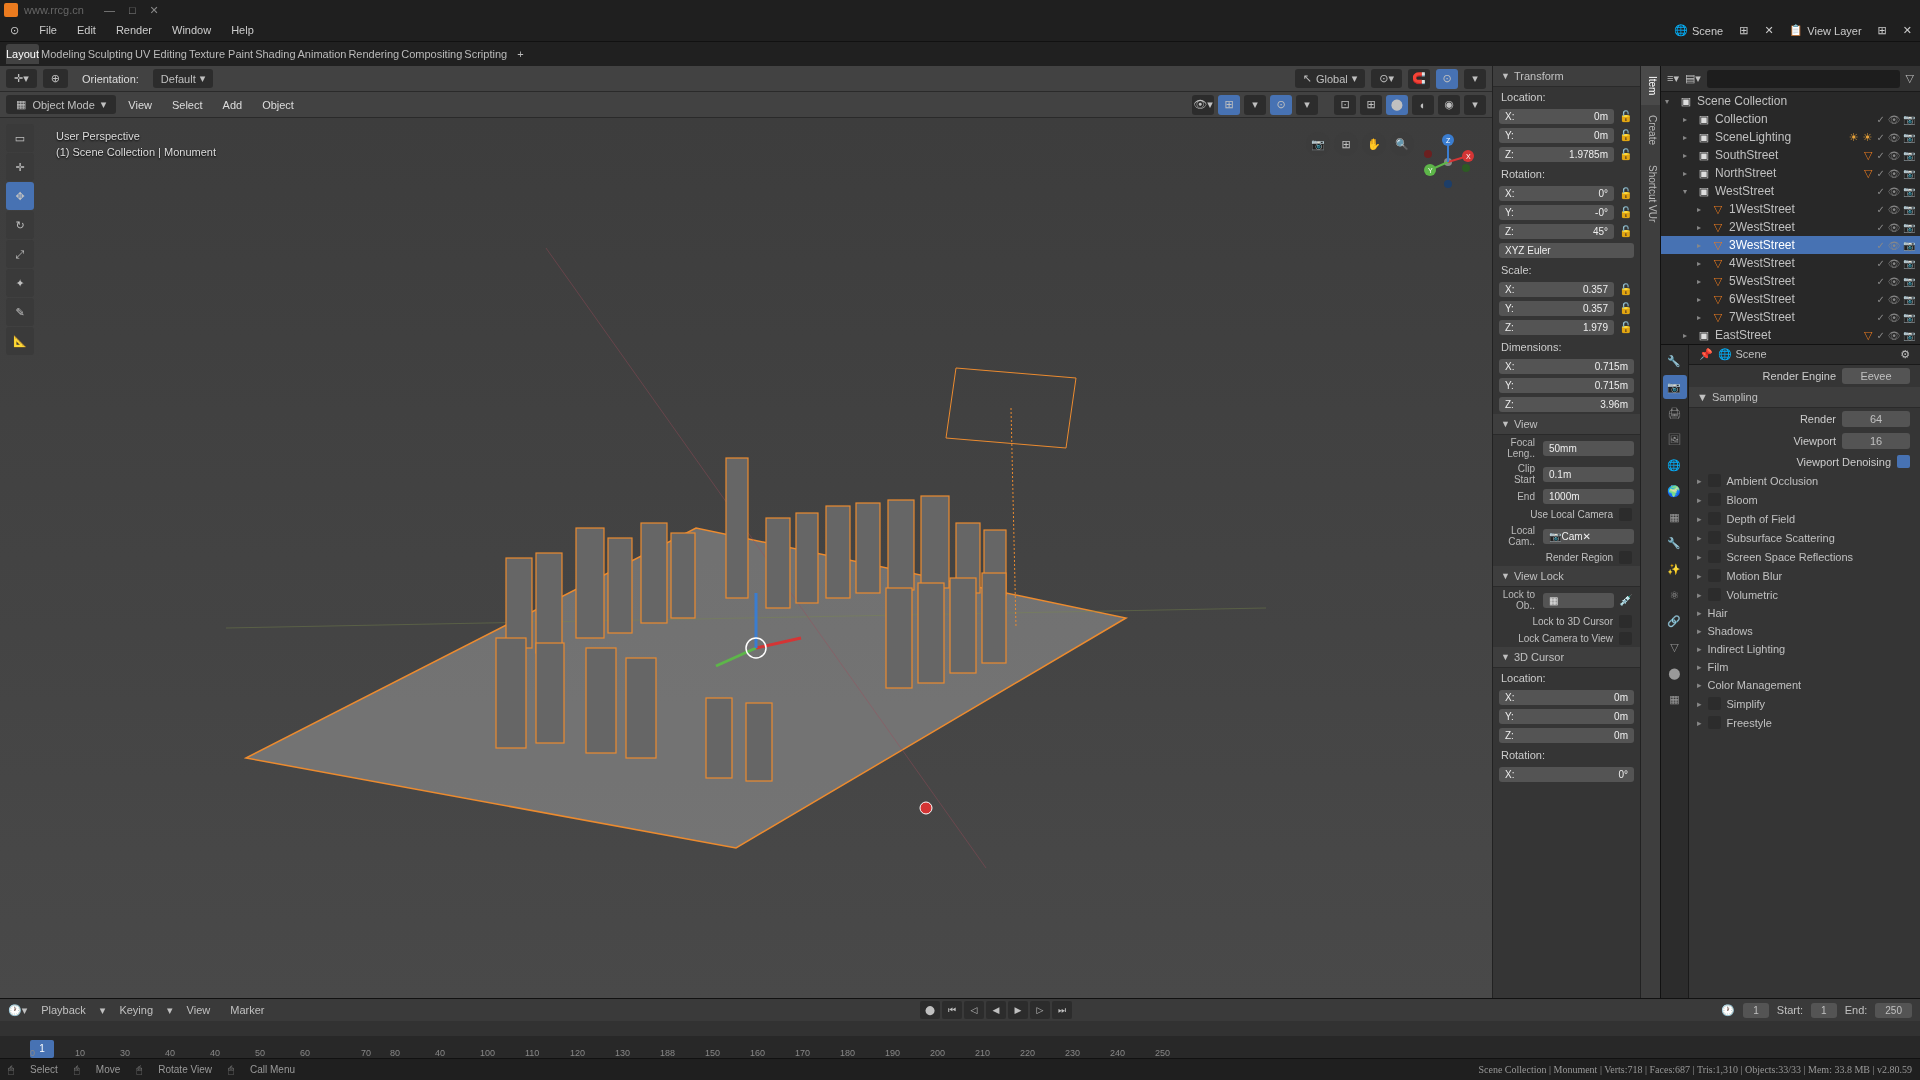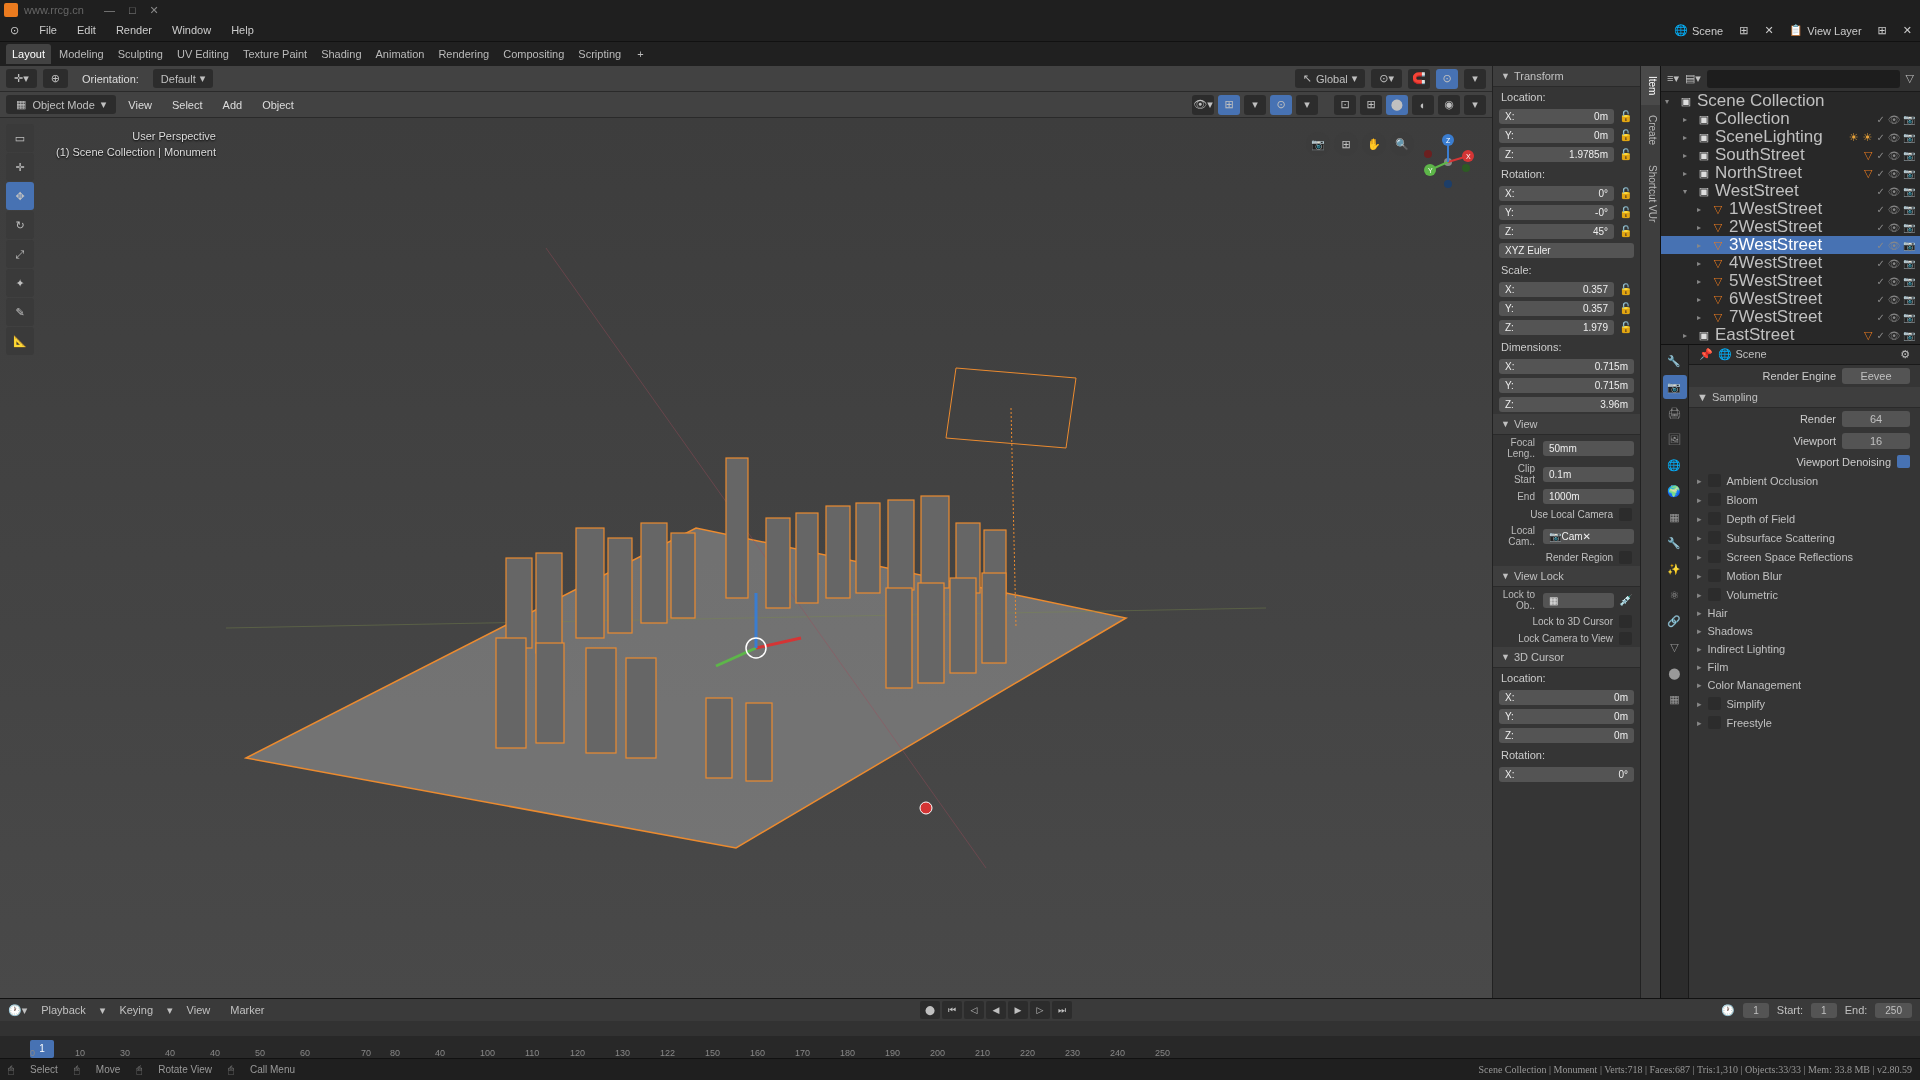--- a/index.html
+++ b/index.html
@@ -6,35 +6,35 @@
 body { background: #393939; color: #c0c0c0; font-size: 11px; overflow: hidden; width: 1920px; height: 1080px; }
 .titlebar { height: 20px; background: #1f1f1f; display: flex; align-items: center; padding: 0 4px; }
 .titlebar .logo { width: 14px; height: 14px; background: #eb7b1f; border-radius: 2px; margin-right: 6px; }
 .titlebar .title { flex: 1; color: #aaa; font-size: 11px; }
 .titlebar .winbtns { display: flex; gap: 14px; color: #888; }
 .menubar { height: 22px; background: #1f1f1f; display: flex; align-items: stretch; border-bottom: 1px solid #111; }
 .menubar .menu-item { padding: 4px 10px; color: #ccc; cursor: pointer; }
 .menubar .spacer { flex: 1; }
 .menubar .right-item { padding: 4px 8px; color: #ccc; display: flex; align-items: center; gap: 4px; }
 .workspace-tabs { height: 24px; background: #202020; display: flex; align-items: center; padding: 0 6px; gap: 2px; }
-.workspace-tabs .tab { padding: 4px 6px; color: #bbb; border-radius: 3px 3px 0 0; cursor: pointer; }
+.workspace-tabs .tab { padding: 4px 0; color: #bbb; border-radius: 3px 3px 0 0; cursor: pointer; }
 .workspace-tabs .tab.active { background: #424242; color: #fff; }
 .workspace-tabs .tab.add { padding: 4px 8px; }
 .main { display: flex; height: calc(100% - 20px - 22px - 24px - 38px - 22px - 22px); }
 .viewport-area { flex: 1; display: flex; flex-direction: column; background: #393939; position: relative; }
 .viewport-header { height: 26px; background: #424242; display: flex; align-items: center; padding: 0 6px; gap: 6px; border-bottom: 1px solid #2a2a2a; }
 .vh-item { padding: 3px 8px; color: #ddd; cursor: pointer; border-radius: 2px; }
 .vh-dropdown { background: #2c2c2c; border-radius: 3px; padding: 3px 8px; display: flex; align-items: center; gap: 4px; }
 .vh-spacer { flex: 1; }
 .vh-iconbtn { width: 22px; height: 20px; background: #2c2c2c; border-radius: 3px; display: flex; align-items: center; justify-content: center; cursor: pointer; }
 .vh-iconbtn.active { background: #4772b3; }
 .viewport-toolbar2 { height: 26px; background: #424242; display: flex; align-items: center; padding: 0 6px; gap: 4px; border-bottom: 1px solid #2a2a2a; }
 .mode-dd { background: #2c2c2c; padding: 3px 10px; border-radius: 3px; display: flex; align-items: center; gap: 6px; }
 .viewport-canvas { flex: 1; position: relative; background: linear-gradient(180deg, #3d3d3d 0%, #494949 100%); overflow: hidden; }
-.vp-overlay-text { position: absolute; top: 10px; left: 56px; color: #ddd; font-size: 11px; line-height: 16px; text-shadow: 0 1px 2px #000; text-align: right; }
+.vp-overlay-text { position: absolute; top: 10px; left: 56px; color: #ddd; font-size: 11px; line-height: 16px; text-shadow: 0 1px 2px #000; }
 .vp-toolbar-left { position: absolute; left: 6px; top: 6px; display: flex; flex-direction: column; gap: 1px; }
 .vp-tool { width: 28px; height: 28px; background: #3a3a3a; border-radius: 3px; display: flex; align-items: center; justify-content: center; cursor: pointer; }
 .vp-tool.active { background: #4772b3; }
 .vp-nav-gizmo { position: absolute; right: 14px; top: 14px; width: 60px; height: 60px; }
 .vp-nav-btns { position: absolute; right: 78px; top: 14px; display: flex; gap: 4px; }
 .vp-nav-btn { width: 24px; height: 24px; background: rgba(60,60,60,.6); border-radius: 12px; display:flex;align-items:center;justify-content:center; cursor:pointer; }
 .floor { position: absolute; left: 50%; top: 50%; transform: translate(-50%, -50%); pointer-events: none; }
 .sidepanel { display: flex; }
 .n-panel { width: 148px; background: #353535; border-left: 1px solid #222; display: flex; flex-direction: column; overflow-y: auto; }
 .n-panel .np-header { background: #3e3e3e; padding: 4px 8px; display: flex; align-items: center; gap: 4px; border-bottom: 1px solid #2a2a2a; cursor:pointer; }
@@ -52,21 +52,21 @@
 .outliner-header { height: 26px; background: #323232; display: flex; align-items: center; padding: 0 6px; gap: 6px; border-bottom:1px solid #1a1a1a; }
 .out-search { flex:1; background:#1d1d1d; border-radius:3px; height:18px; }
 .outliner-tree { flex: 0 0 auto; overflow-y: auto; }
 .tree-row { display: flex; align-items: center; padding: 2px 4px; height: 18px; gap: 4px; }
 .tree-row.sel { background: #4772b3; color: #fff; }
 .tree-indent { display:inline-block; }
 .tree-tri { width: 10px; font-size: 8px; color: #888; }
 .tree-icon { width: 14px; height: 14px; display:flex;align-items:center;justify-content:center; }
 .tree-coll-icon { color: #ddd; }
 .tree-mesh-icon { color: #eb7b1f; }
-.tree-label { flex: 1; font-size: 17px; white-space: nowrap; overflow: hidden; }
+.tree-label { flex: 1; font-size: 12px; white-space: nowrap; overflow: hidden; }
 .tree-toggles { display: flex; gap: 3px; color: #888; font-size: 10px; }
 .properties { flex:1; display:flex; background:#353535; border-top:1px solid #111; }
 .prop-tabs { width: 28px; background: #2c2c2c; display: flex; flex-direction: column; padding: 4px 0; gap: 2px; border-right:1px solid #1a1a1a; }
 .prop-tab { width: 24px; height: 24px; margin: 0 auto; border-radius: 3px; display:flex;align-items:center;justify-content:center; cursor:pointer; color:#999; }
 .prop-tab.active { background: #4772b3; color:#fff; }
 .prop-body { flex:1; overflow-y:auto; }
 .prop-header { background:#3e3e3e; padding:4px 8px; display:flex; align-items:center; gap:4px; border-bottom:1px solid #2a2a2a; cursor:pointer; }
 .prop-row { display:flex; align-items:center; padding:3px 10px; gap:6px; font-size:11px; }
 .prop-row .plabel { flex:1; text-align:right; color:#ccc; }
 .prop-row .pfield { width: 68px; background:#545454; border-radius:3px; padding:2px 8px; text-align:center; }
@@ -760,21 +760,21 @@
     <div class="tl-tick" style="left: 210px;">40</div>
     <div class="tl-tick" style="left: 255px;">50</div>
     <div class="tl-tick" style="left: 300px;">60</div>
     <div class="tl-tick" style="left: 345px; margin-left: 16px;">70</div>
     <div class="tl-tick" style="left: 390px;">80</div>
     <div class="tl-tick" style="left: 435px;">40</div>
     <div class="tl-tick" style="left: 480px;">100</div>
     <div class="tl-tick" style="left: 525px;">110</div>
     <div class="tl-tick" style="left: 570px;">120</div>
     <div class="tl-tick" style="left: 615px;">130</div>
-    <div class="tl-tick" style="left: 660px;">122</div>
+    <div class="tl-tick" style="left: 660px;">188</div>
     <div class="tl-tick" style="left: 705px;">150</div>
     <div class="tl-tick" style="left: 750px;">160</div>
     <div class="tl-tick" style="left: 795px;">170</div>
     <div class="tl-tick" style="left: 840px;">180</div>
     <div class="tl-tick" style="left: 885px;">190</div>
     <div class="tl-tick" style="left: 930px;">200</div>
     <div class="tl-tick" style="left: 975px;">210</div>
     <div class="tl-tick" style="left: 1020px;">220</div>
     <div class="tl-tick" style="left: 1065px;">230</div>
     <div class="tl-tick" style="left: 1110px;">240</div>

